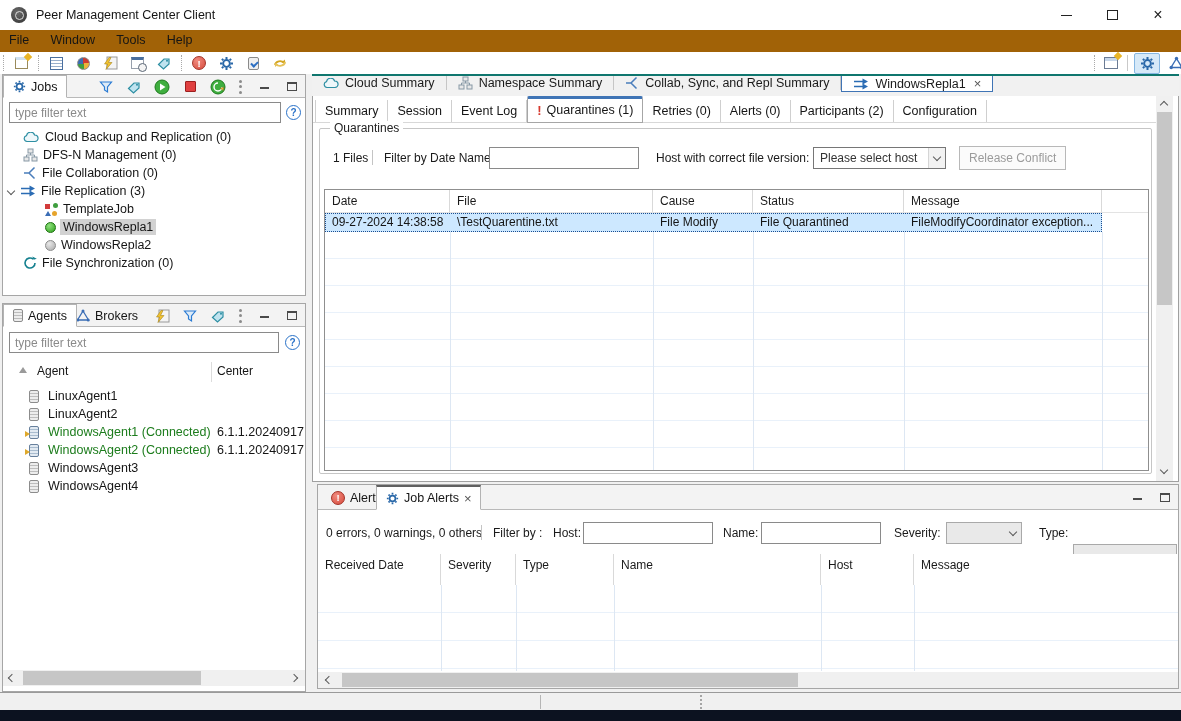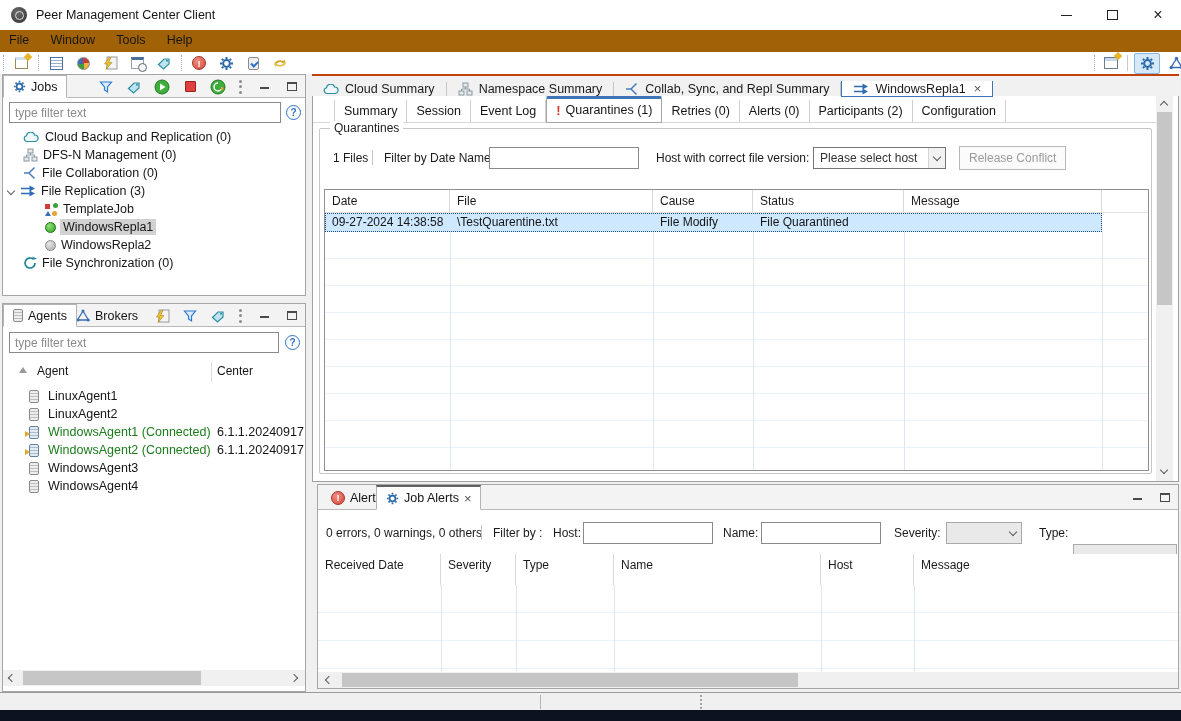--- a/index.html
+++ b/index.html
@@ -80,24 +80,24 @@
 .combo .arr{width:17px;height:100%;display:flex;align-items:center;justify-content:center;background:#f2f2f2;border-left:1px solid #d5d5d5}
 .combo.gray{background:#e9e9e9;border-color:#a9a9a9}
 .btn-dis{border:1px solid #b8b8b8;background:#fbfbfb;color:#9b9b9b;height:24px;font-size:12px;padding:0 9px}
 .sb-track{background:#f0f0f0}
 .sb-thumb{background:#c6c6c6}
 .grid-bg{background:repeating-linear-gradient(to bottom,transparent 0 26px,#e9f1fa 26px 27px)}
 .grid-bg28{background:repeating-linear-gradient(to bottom,transparent 0 27px,#e9f1fa 27px 28px)}
 .hdrcell{position:absolute;top:0;height:100%;border-right:1px solid #d9d9d9;padding:4px 0 0 7px;font-size:12px;color:#1a1a1a}
 .cell{position:absolute;top:0;height:100%;padding:2px 0 0 7px;font-size:12px;white-space:nowrap;overflow:hidden}
 
-.etabs{position:absolute;left:312px;top:74px;width:867px;height:22px;border-top:2px solid #c2410c;background:#f1f1f1;display:flex;align-items:flex-end}
+.etabs{position:absolute;left:312px;top:74px;width:867px;height:22px;border-top:2px solid #0f766e;background:#f1f1f1;display:flex;align-items:flex-start}
 .etab{display:flex;align-items:center;gap:6px;padding:0 11px;border-right:1px solid #c6c6c6;font-size:12.5px;color:#1a1a1a}
 .etab.active{background:#fff;border:1px solid #3f74b5;border-top:none;margin-bottom:-1px;z-index:3}
-.stabs{position:absolute;left:313px;top:98px;width:860px;height:25px;display:flex;align-items:flex-end;padding-left:21px;border-bottom:1px solid #d8d8d8;background:#fff}
+.stabs{position:absolute;left:313px;top:98px;width:860px;height:25px;display:flex;align-items:flex-end;padding-left:2px;border-bottom:1px solid #d8d8d8;background:#fff}
 .stab{padding:4px 9px;border-right:1px solid #cfcfcf;font-size:12.5px}
 .stab.first{border-left:1px solid #cfcfcf}
 .stab.active{display:flex;align-items:center;gap:5px;border:1px solid #a6a6a6;border-top:3px solid #3f74b5;background:#fff;margin-bottom:-1px;padding-bottom:5px;border-radius:2px 2px 0 0}
 .group{position:absolute;border:1px solid #c6c6c6;border-radius:2px}
 .group-title{position:absolute;top:-8px;left:10px;background:#fff;padding:0 4px;font-size:12px;color:#222}
 .lbl{font-size:12px;color:#1a1a1a;white-space:nowrap}
 .vdiv{width:1px;height:15px;background:#c4c4c4}
 </style>
 </head>
 <body>
@@ -470,20 +470,21 @@
         <span class="hdrcell" style="left:125px;width:203px">File</span>
         <span class="hdrcell" style="left:328px;width:100px">Cause</span>
         <span class="hdrcell" style="left:428px;width:151px">Status</span>
         <span class="hdrcell" style="left:579px;width:198px">Message</span>
       </div>
       <div class="a" style="left:0;top:23px;width:777px;height:19px;background:#cde8ff;outline:1px dotted #1a4d8f;outline-offset:-1px">
         <span class="cell" style="left:0;width:125px">09-27-2024 14:38:58</span>
         <span class="cell" style="left:125px;width:203px">\TestQuarentine.txt</span>
         <span class="cell" style="left:328px;width:100px">File Modify</span>
         <span class="cell" style="left:428px;width:151px">File Quarantined</span>
+        <span class="cell" style="left:579px;width:198px">FileModifyCoordinator exception...</span>
       </div>
       <div class="a grid-bg" style="left:0;top:42px;width:823px;height:238px">
         <span class="hline" style="left:125px;top:0;height:100%"></span>
         <span class="hline" style="left:328px;top:0;height:100%"></span>
         <span class="hline" style="left:428px;top:0;height:100%"></span>
         <span class="hline" style="left:579px;top:0;height:100%"></span>
         <span class="hline" style="left:777px;top:0;height:100%"></span>
       </div>
     </div>
   </div>

